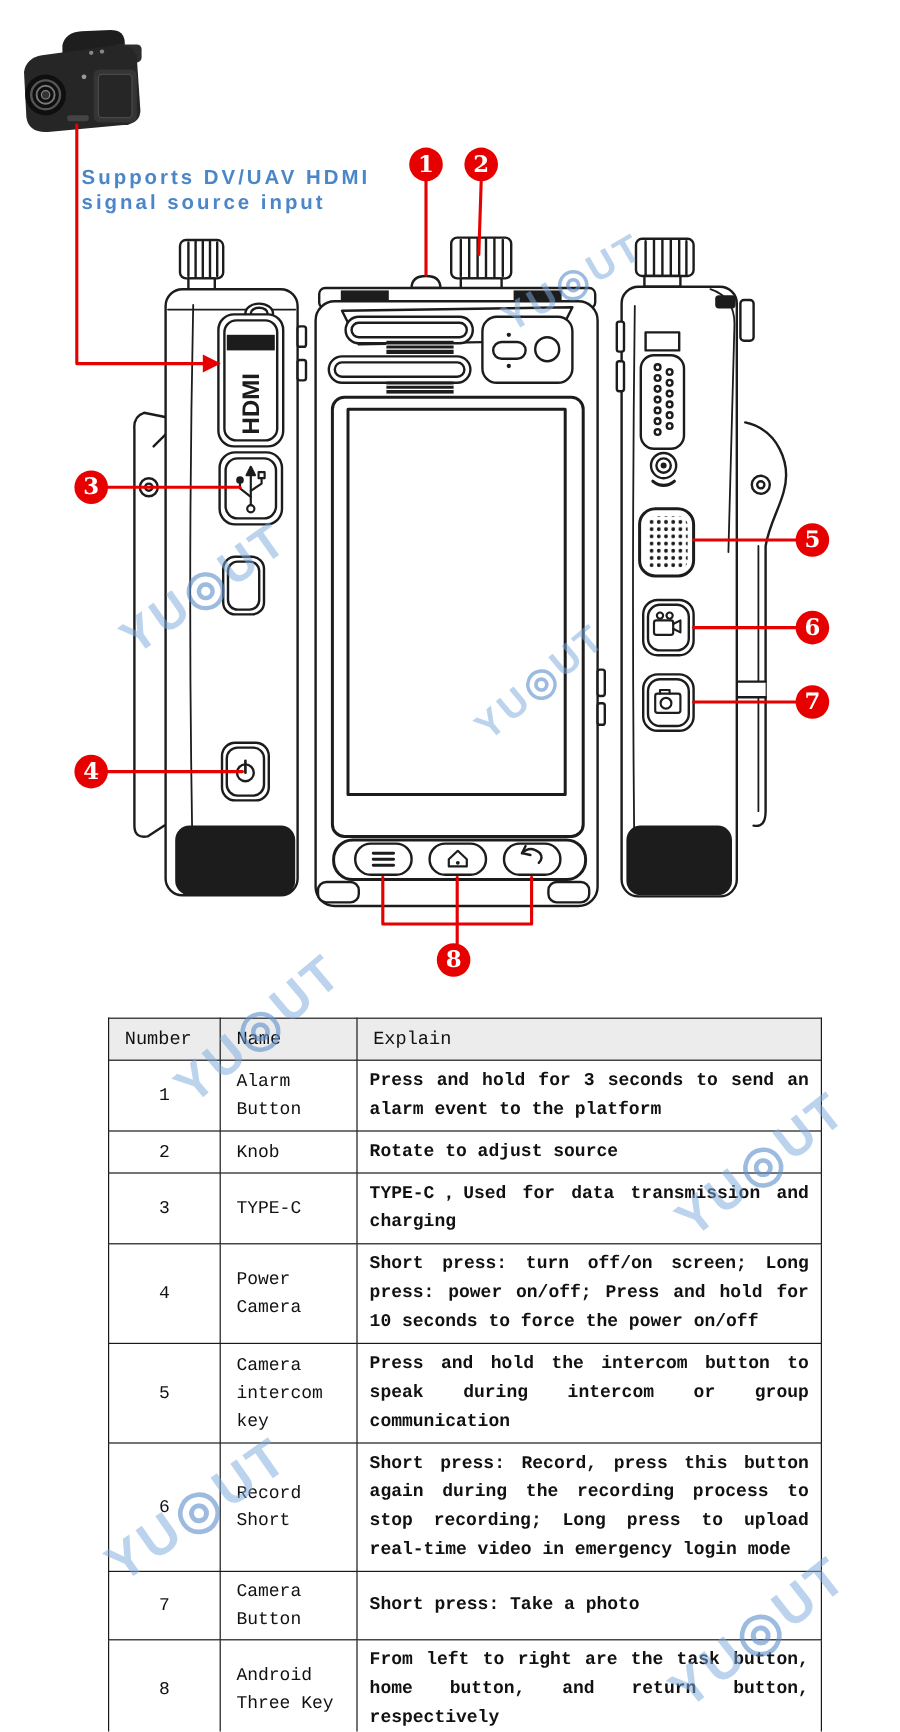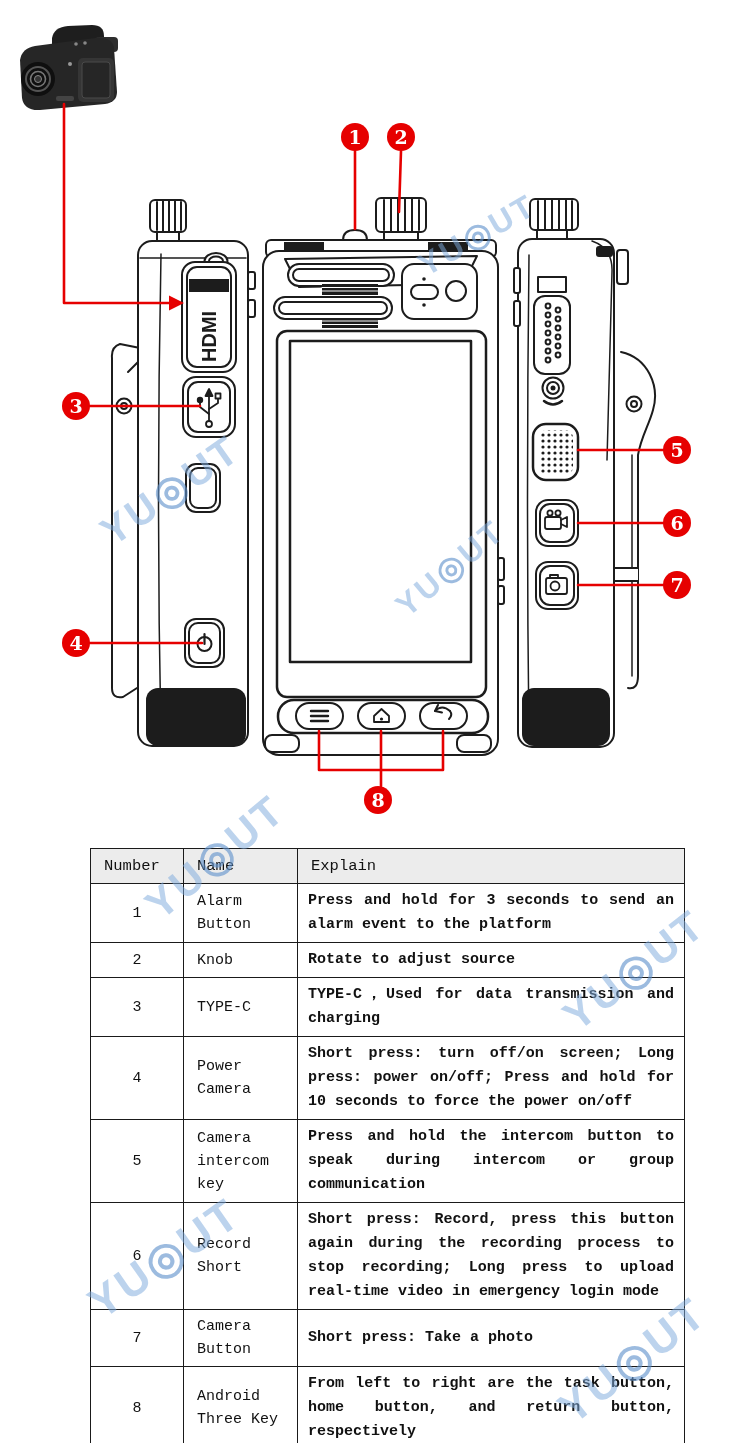--- a/index.html
+++ b/index.html
@@ -267,20 +267,22 @@
       <path d="M90,643 H202"></path>
       <path d="M578,450 H663"></path>
       <path d="M578,523 H663"></path>
       <path d="M578,585 H663"></path>
       <path d="M319,731 V770 M381,731 V770 M443,731 V770 M319,770 H443 M381,770 V786"></path>
     </g>
   </g>
 </svg>
 
 <div class="note">
+  <div>Supports DV/UAV HDMI</div>
+  <div>signal source input</div>
 </div>
 
 <div class="callout" style="left:341px;top:123px;">1</div>
 <div class="callout" style="left:387px;top:123px;">2</div>
 <div class="callout" style="left:62px;top:392px;">3</div>
 <div class="callout" style="left:62px;top:629px;">4</div>
 <div class="callout" style="left:663px;top:436px;">5</div>
 <div class="callout" style="left:663px;top:509px;">6</div>
 <div class="callout" style="left:663px;top:571px;">7</div>
 <div class="callout" style="left:364px;top:786px;">8</div>

